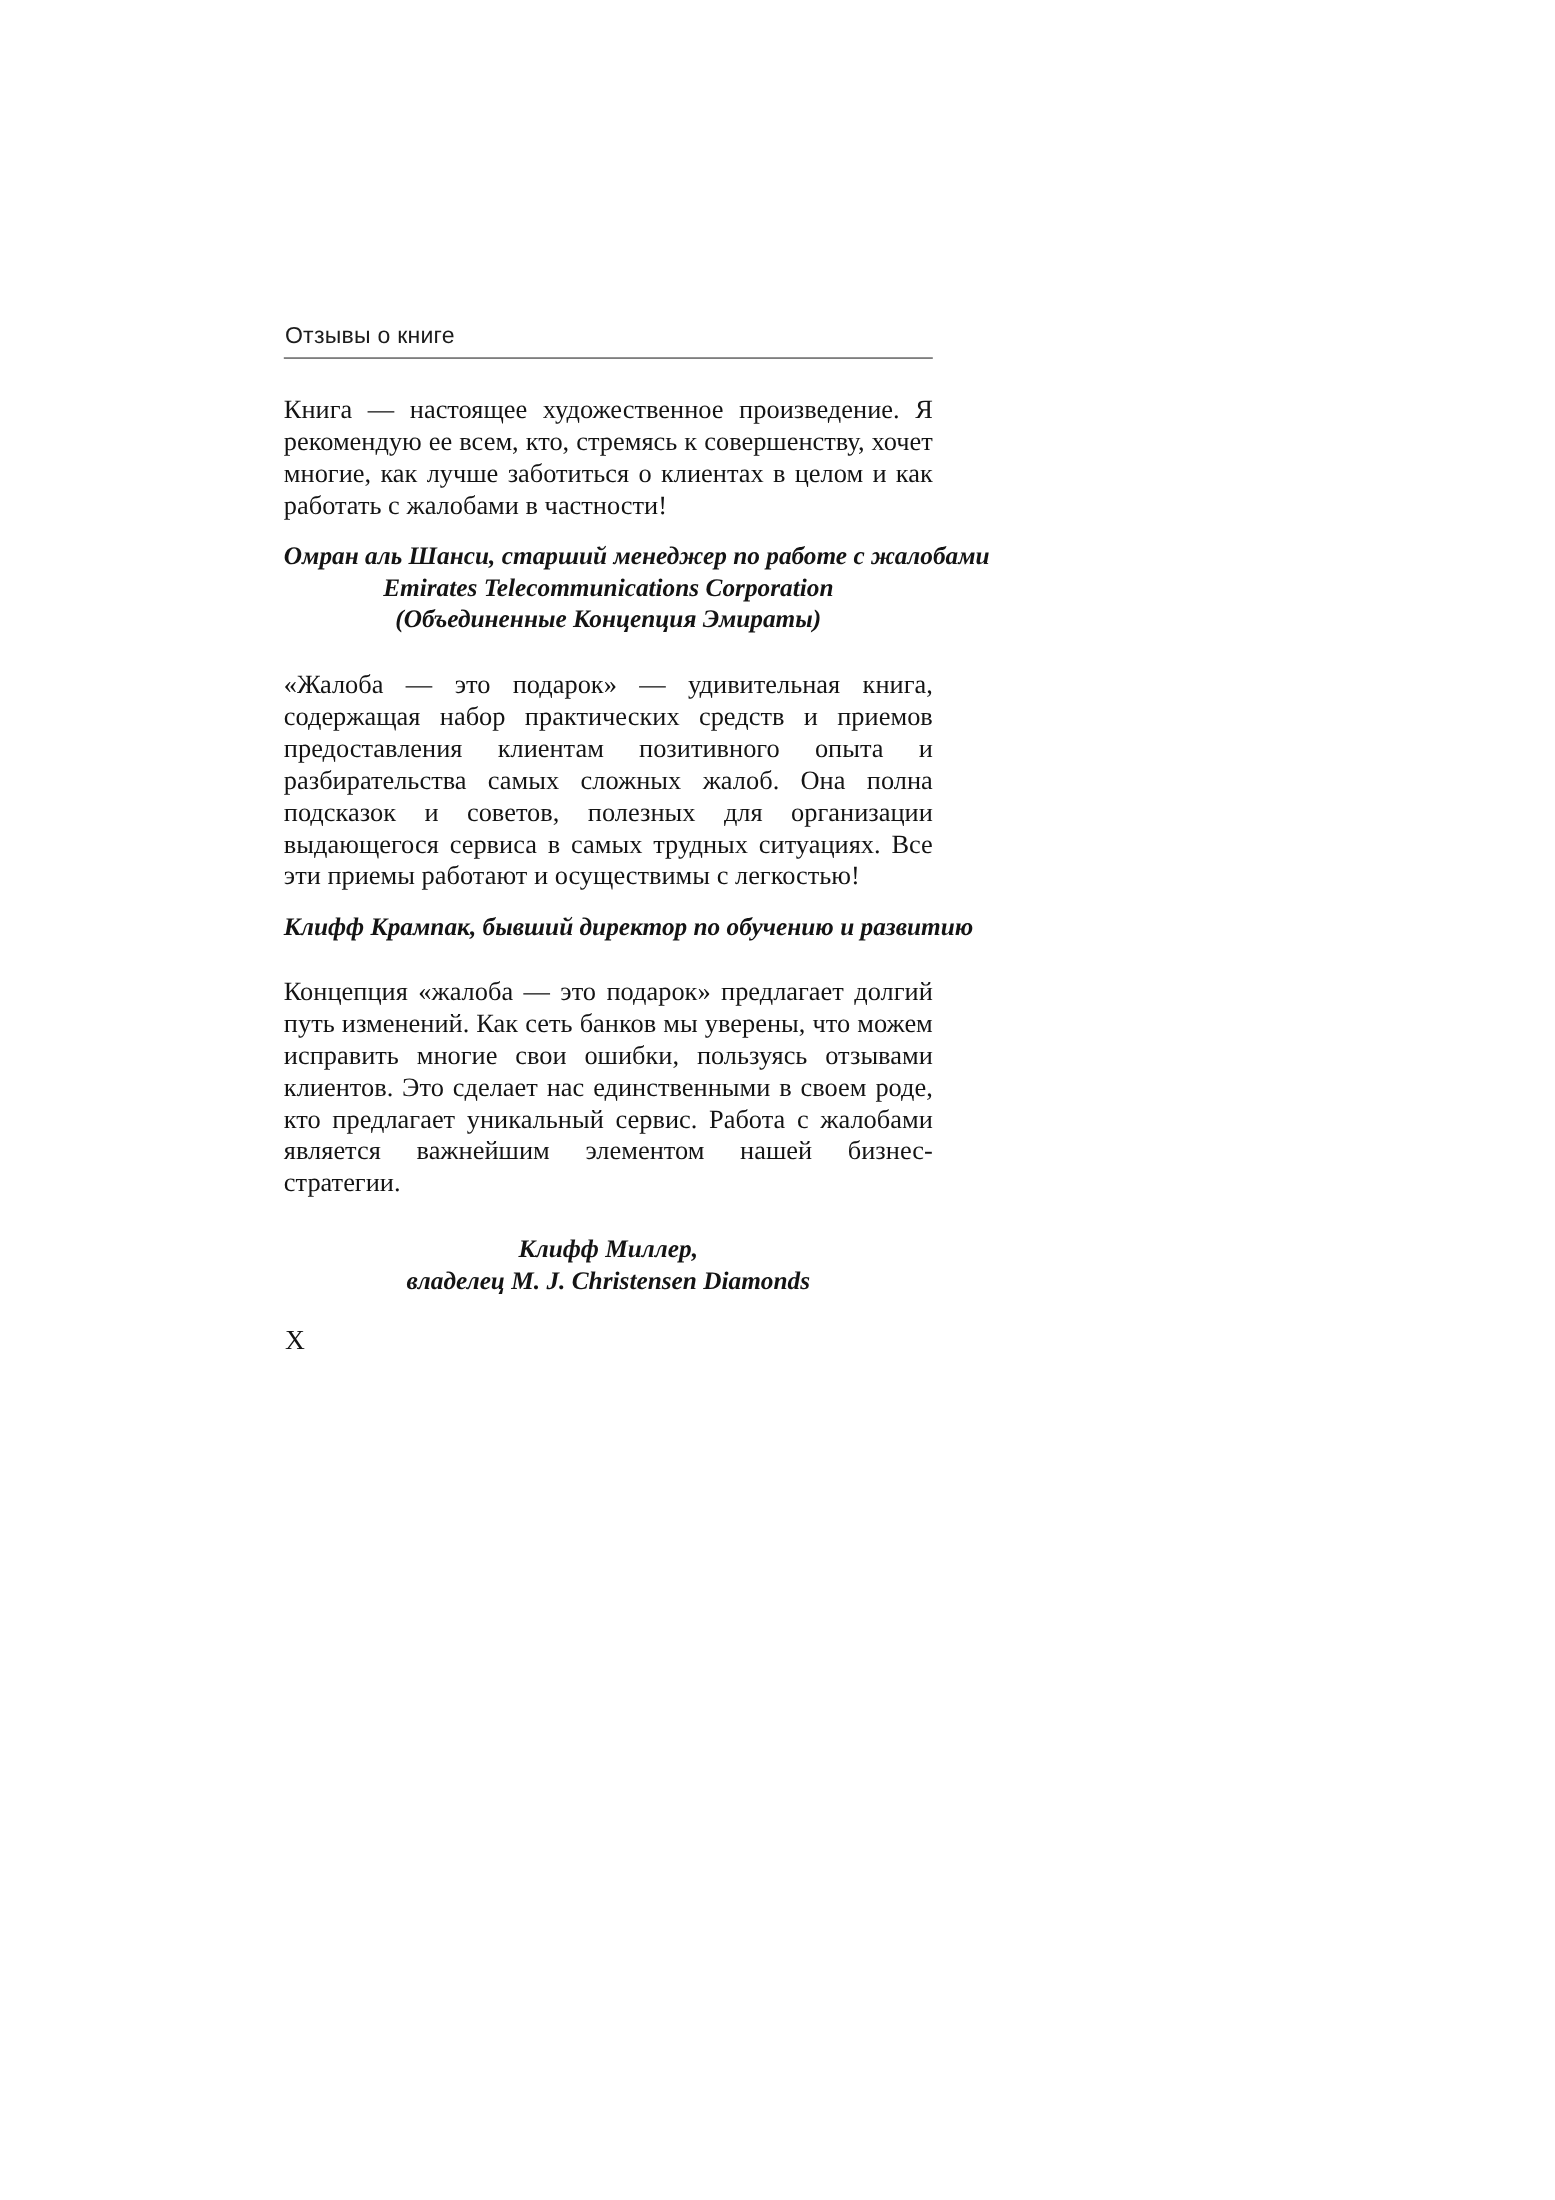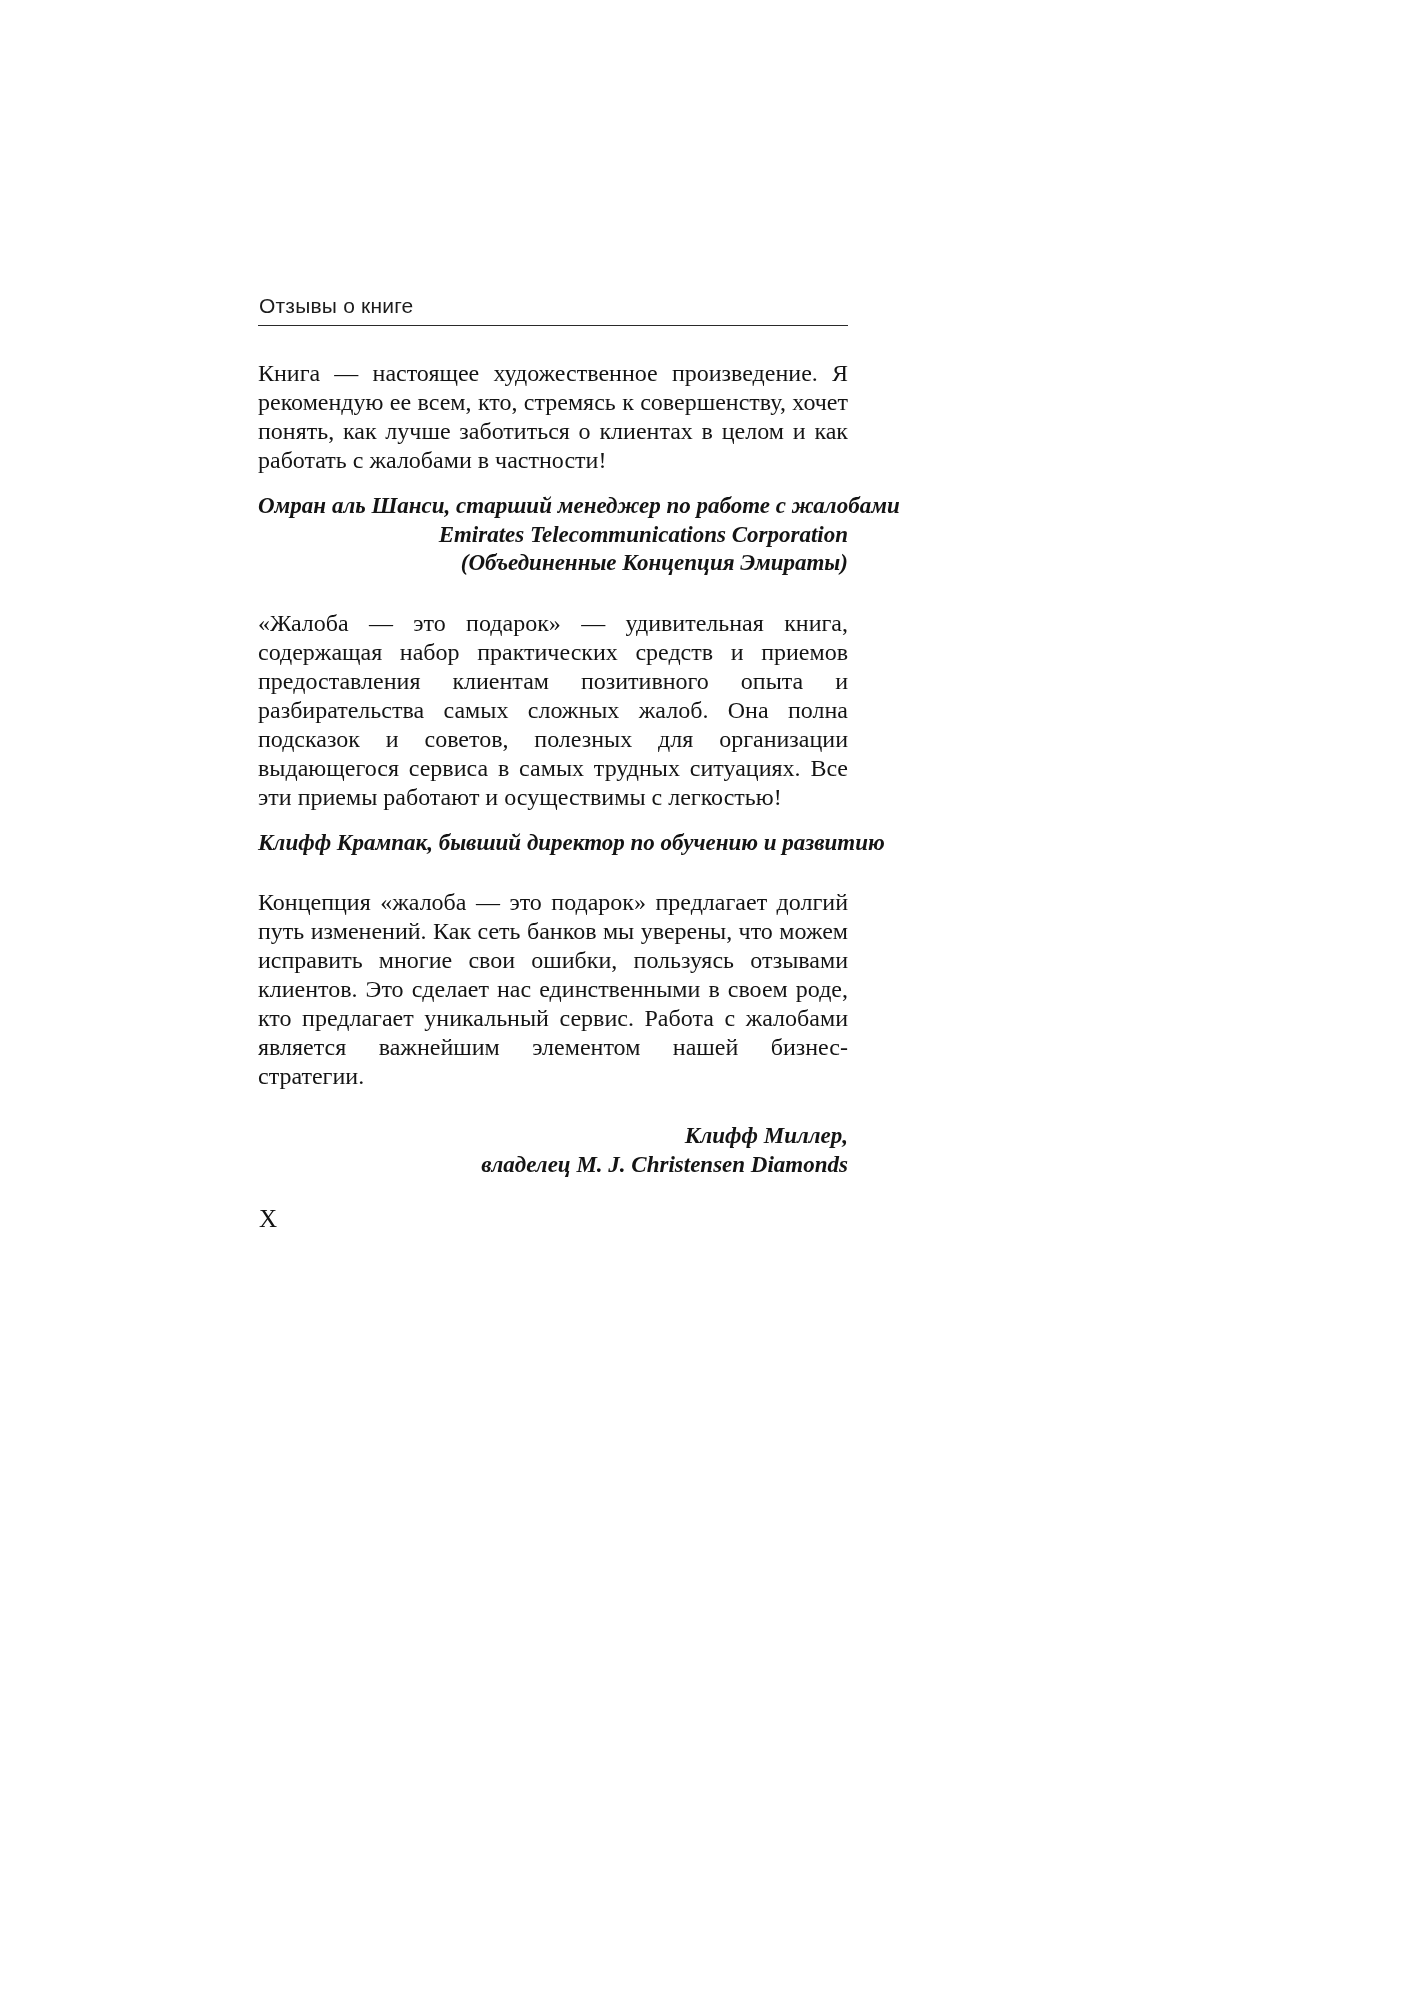--- a/index.html
+++ b/index.html
@@ -44,21 +44,21 @@
   .review-text {
     margin: 0;
     font-size: 24px;
     line-height: 29px;
     text-align: justify;
     text-justify: inter-word;
     color: #141414;
   }
   .attribution {
     margin-top: 17px;
-    text-align: right;
+    text-align: center;
     font-style: italic;
     font-weight: 700;
     font-size: 23px;
     line-height: 28.5px;
     color: #141414;
   }
   .attr-line {
     white-space: nowrap;
   }
   .page-number {
@@ -72,21 +72,21 @@
 </head>
 <body>
 
 <div class="page">
   <div class="content">
 
     <div class="page-header">Отзывы о книге</div>
     <hr class="header-rule">
 
     <section class="review">
-      <p class="review-text">Книга — настоящее художественное произведение. Я рекомендую ее всем, кто, стремясь к совершенству, хочет понять, как лучше заботиться о клиентах в целом и как работать с жалобами в частности!</p>
+      <p class="review-text">Книга — настоящее художественное произведение. Я рекомендую ее всем, кто, стремясь к совершенству, хочет многие, как лучше заботиться о клиентах в целом и как работать с жалобами в частности!</p>
       <div class="attribution">
         <div class="attr-line">Омран аль Шанси, старший менеджер по работе с жалобами</div>
         <div class="attr-line">Emirates Telecommunications Corporation</div>
         <div class="attr-line">(Объединенные Концепция Эмираты)</div>
       </div>
     </section>
 
     <section class="review">
       <p class="review-text">«Жалоба — это подарок» — удивительная книга, содержащая набор практических средств и приемов предоставления клиентам позитивного опыта и разбирательства самых сложных жалоб. Она полна подсказок и советов, полезных для организации выдающегося сервиса в самых трудных ситуациях. Все эти приемы работают и осуществимы с легкостью!</p>
       <div class="attribution">

